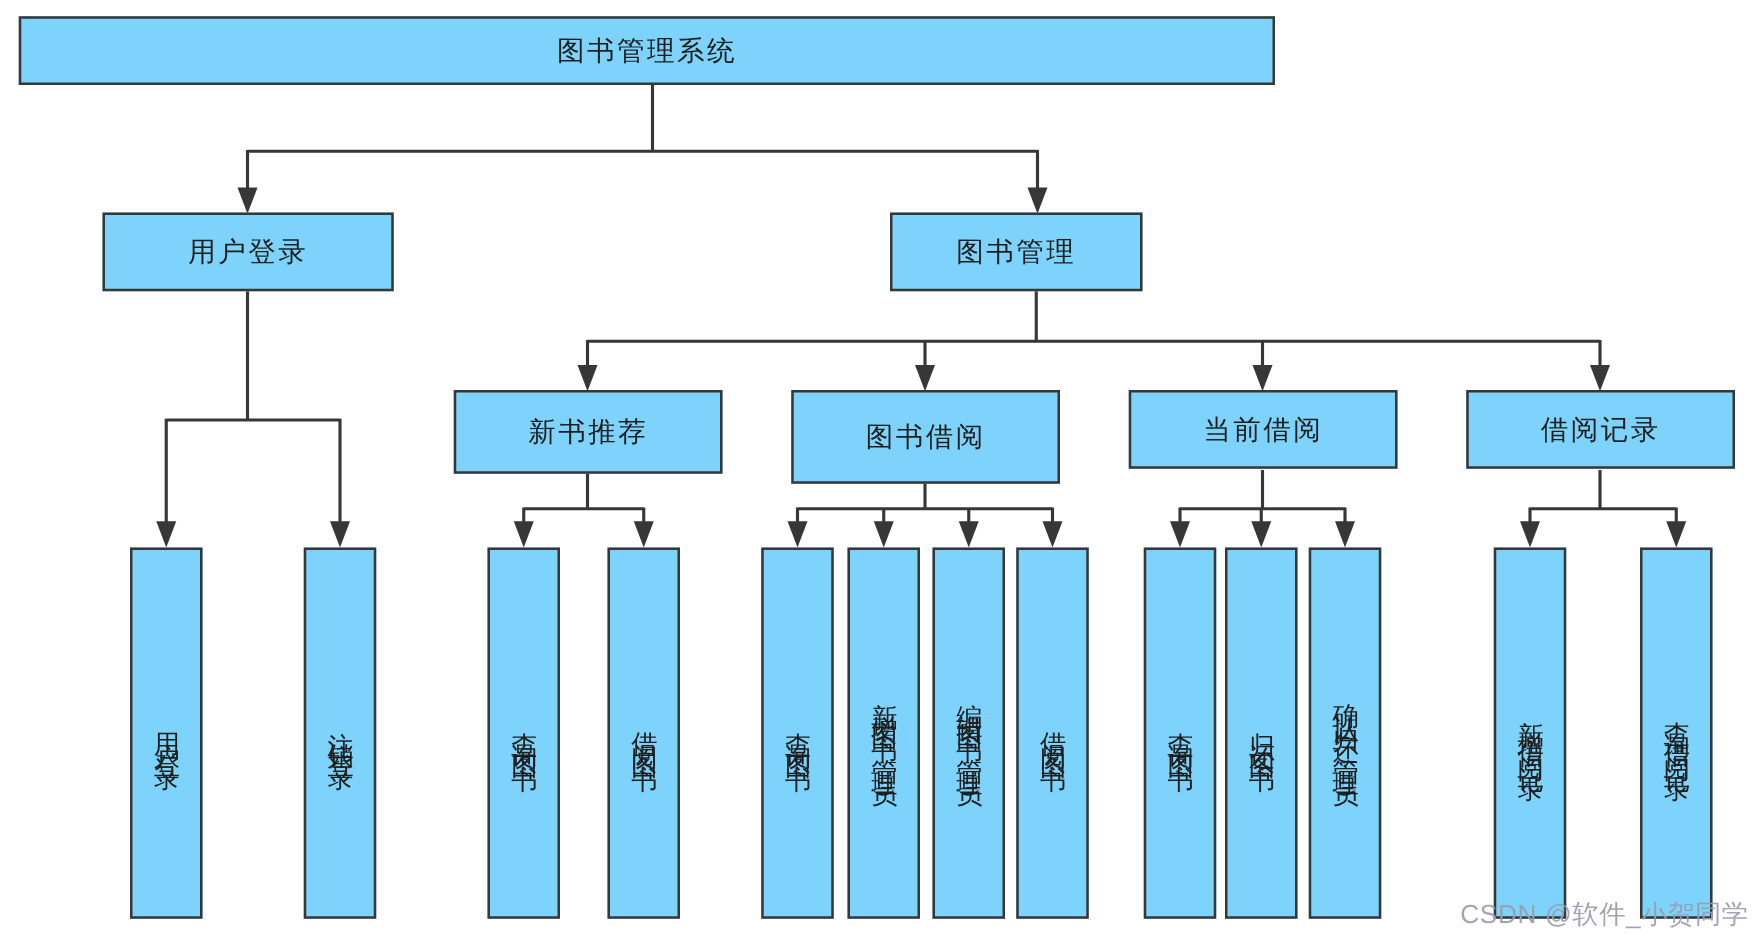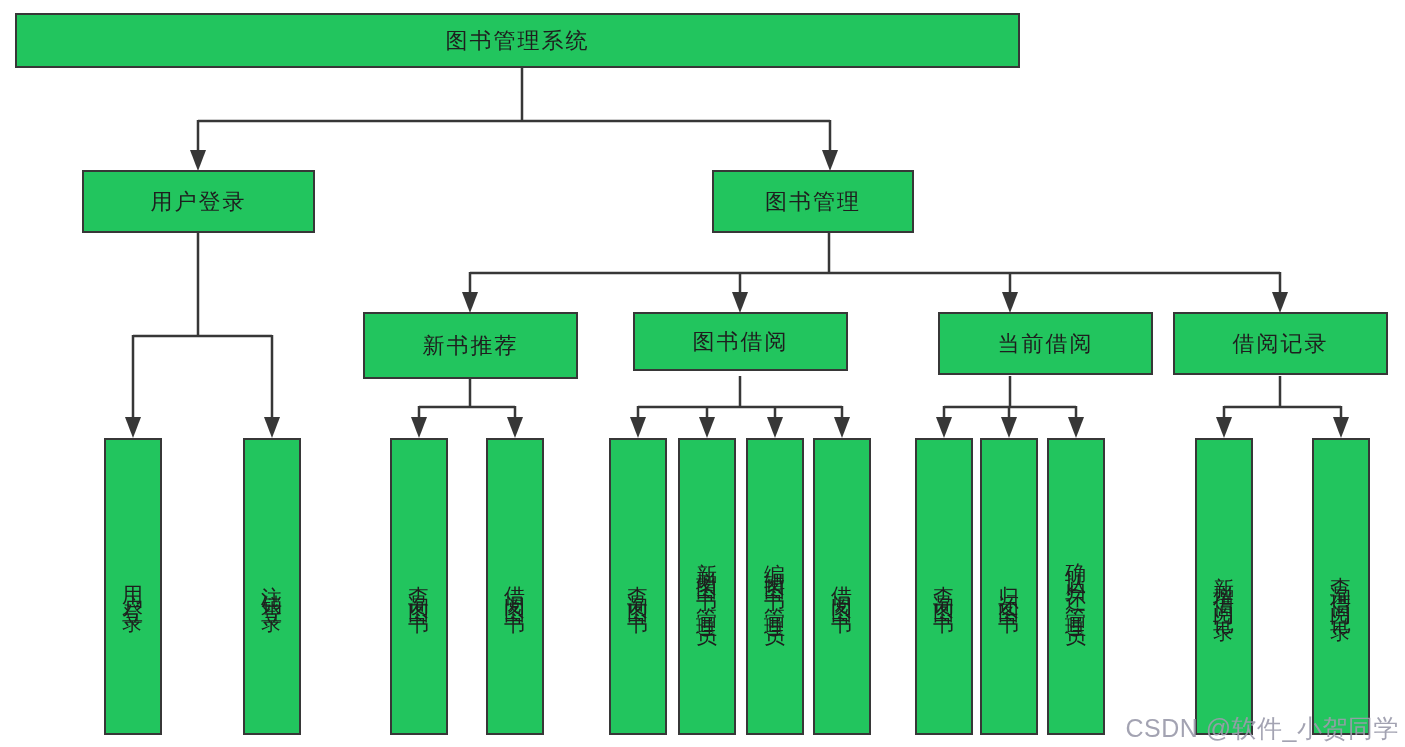--- a/index.html
+++ b/index.html
@@ -18,21 +18,21 @@
   .connectors {
     position: absolute;
     left: 0;
     top: 0;
     pointer-events: none;
   }
   .box {
     position: absolute;
     box-sizing: border-box;
     border: 2.5px solid #373737;
-    background: #22c55e;
+    background: #7dd3fc;
     display: flex;
     align-items: center;
     justify-content: center;
     color: #1e1e1e;
   }
   .box-h {
     font-size: 22px;
     letter-spacing: 2px;
     white-space: nowrap;
   }
@@ -46,21 +46,21 @@
     text-orientation: mixed;
     font-size: 21px;
     letter-spacing: 9px;
     line-height: 1;
     white-space: nowrap;
   }
   .watermark {
     position: absolute;
     right: 6px;
     bottom: 2px;
-    font-size: 25px;
+    font-size: 21px;
     color: #9c9cac;
     letter-spacing: 0.5px;
     white-space: nowrap;
     z-index: 5;
     opacity: 0.92;
   }
 </style>
 </head>
 <body>
 
@@ -105,22 +105,22 @@
       <path d="M1333,417 L1349,417 L1341,438 Z"></path>
     </g>
   </svg>
 
   <div class="box box-h" style="left:15px; top:13px; width:1005px; height:55px;">图书管理系统</div>
 
   <div class="box box-h" style="left:82px; top:170px; width:233px; height:63px;">用户登录</div>
   <div class="box box-h" style="left:712px; top:170px; width:202px; height:63px;">图书管理</div>
 
   <div class="box box-h" style="left:363px; top:312px; width:215px; height:67px;">新书推荐</div>
-  <div class="box box-h" style="left:633px; top:312px; width:215px; height:59px;">图书借阅</div>
-  <div class="box box-h" style="left:903px; top:312px; width:215px; height:63px;margin-left:35px;">当前借阅</div>
+  <div class="box box-h" style="left:633px; top:312px; width:215px; height:75px;">图书借阅</div>
+  <div class="box box-h" style="left:903px; top:312px; width:215px; height:63px;">当前借阅</div>
   <div class="box box-h" style="left:1173px; top:312px; width:215px; height:63px;">借阅记录</div>
 
   <div class="box box-v" style="left:104px;">
     <span class="vtext">用户登录</span>
   </div>
   <div class="box box-v" style="left:243px;">
     <span class="vtext">注销登录</span>
   </div>
 
   <div class="box box-v" style="left:390px;">

